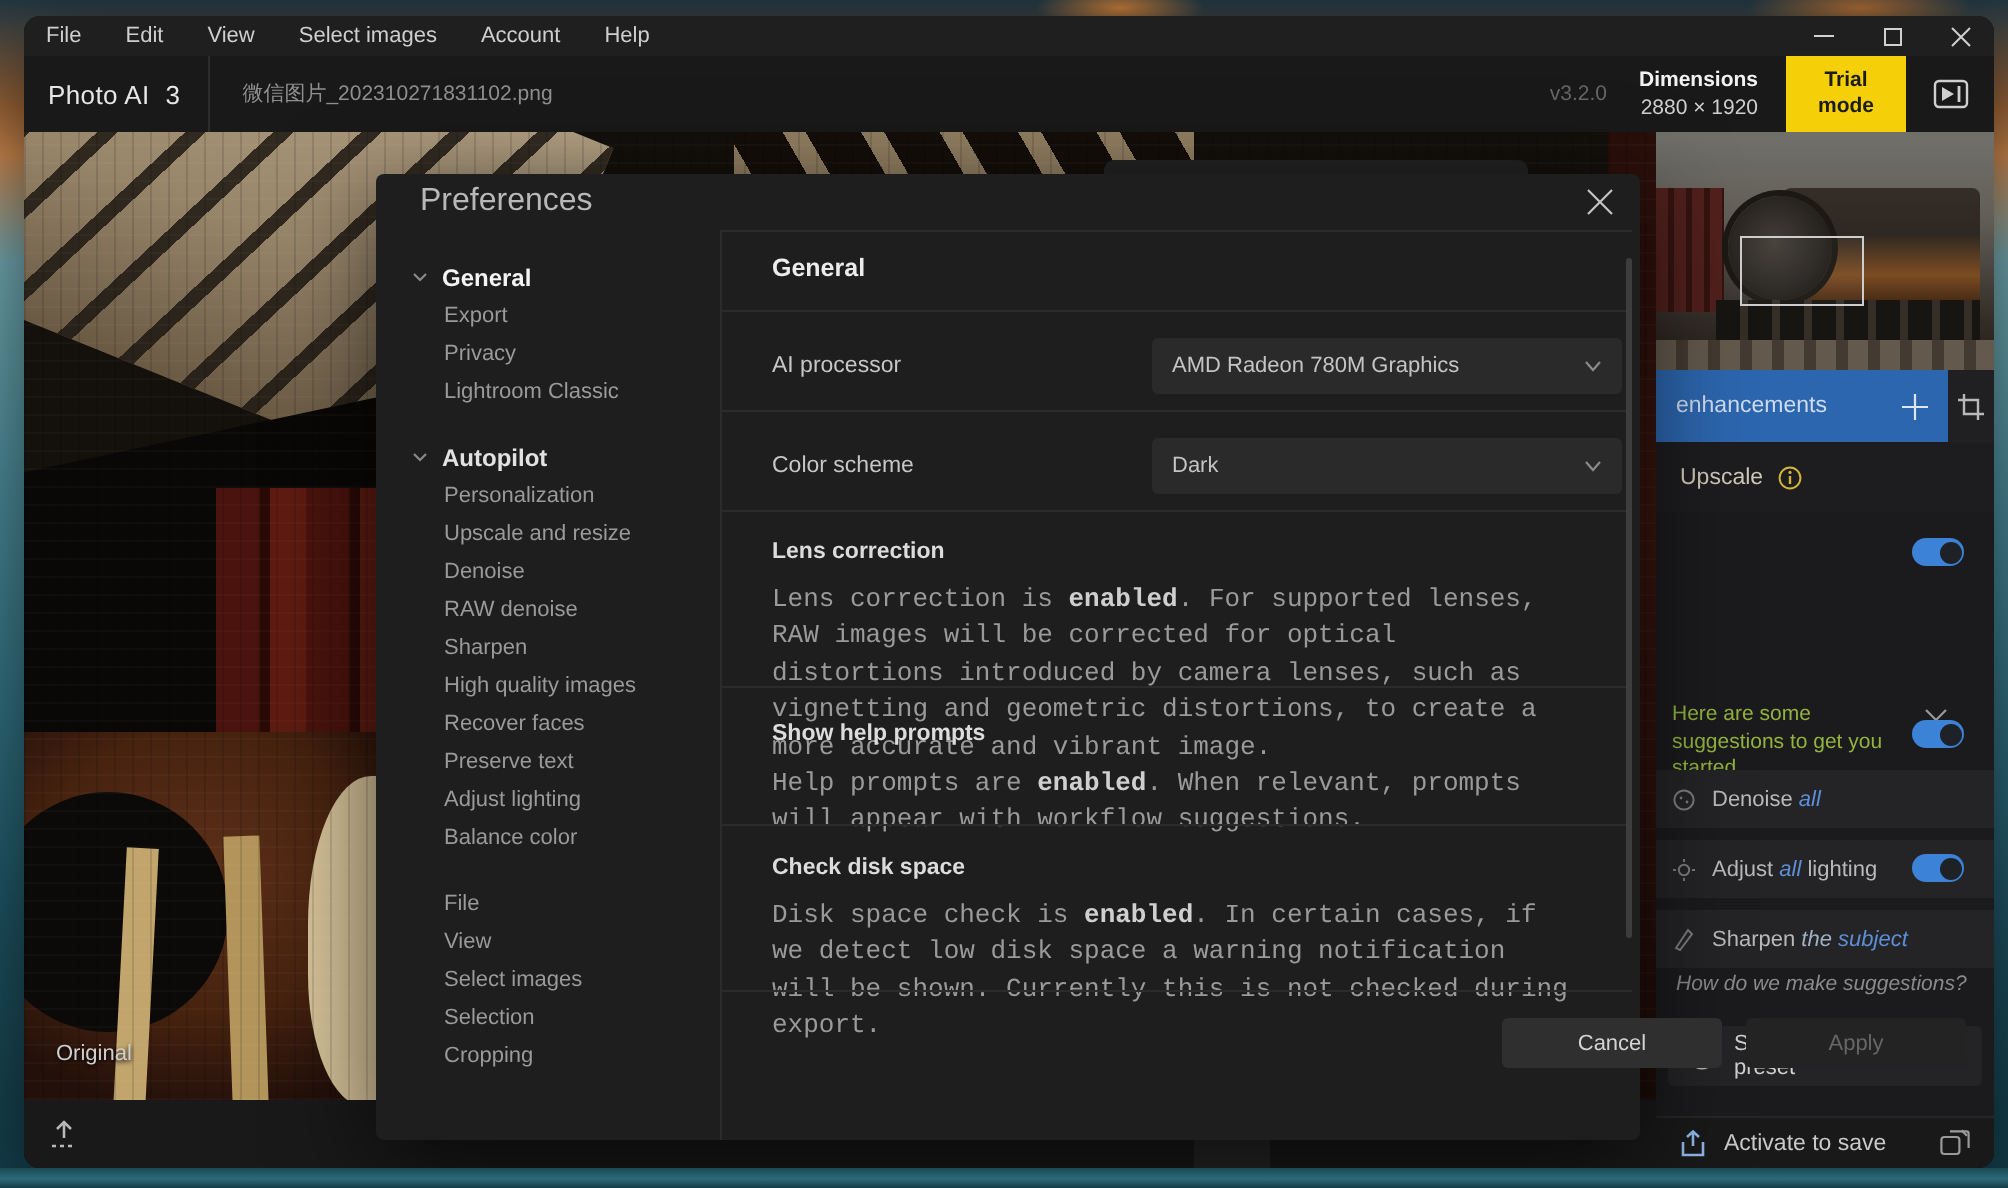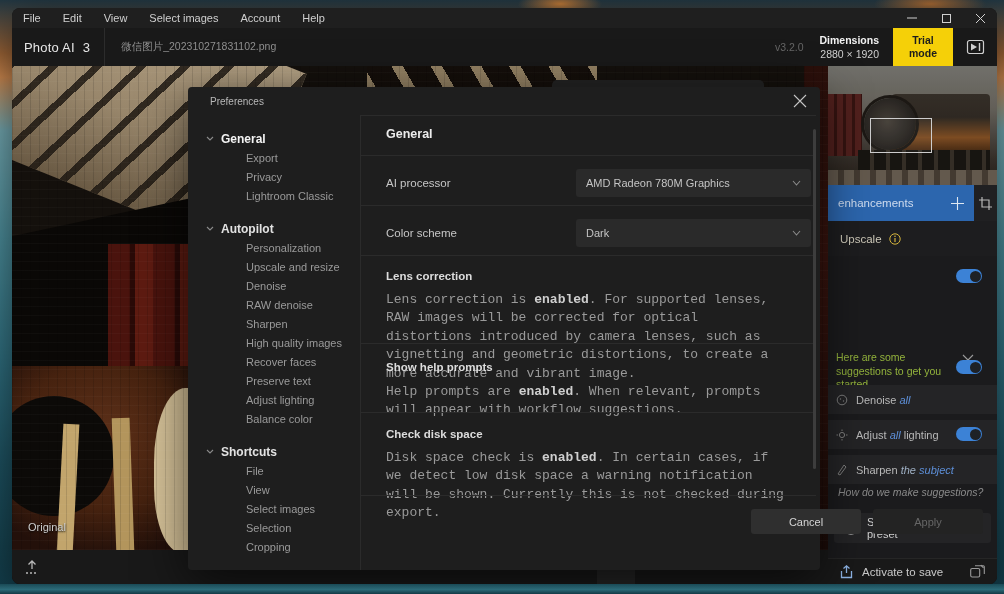--- a/index.html
+++ b/index.html
@@ -114,29 +114,29 @@
   .preset-btn { position:absolute; left:6px; top:447px; width:157px; height:30px; background:#242426; border-radius:3px;
     display:flex; align-items:center; gap:9px; padding:0 10px; color:#cfcfcf; font-size:11px; }
   .rp-bottom { position:absolute; left:0; top:492px; width:169px; height:26px; background:#191919; border-top:1px solid #262626;
     display:flex; align-items:center; gap:9px; padding:0 12px; color:#c9c9c9; font-size:11.5px; }
   .rp-bottom .grow { flex:1; }
 
   
   .dialog { position:absolute; left:176px; top:21px; width:632px; height:483px; background:#1e1e1e;
     border-radius:4px; box-shadow:0 12px 50px rgba(0,0,0,.65); z-index:10; }
   .dlg-head { position:absolute; left:0; top:0; width:100%; height:28px; display:flex; align-items:center; }
-  .dlg-title { padding-left:22px; font-size:10px; color:#b8b8b8; }
+  .dlg-title { padding-left:22px; font-size:16px; color:#b8b8b8; }
   .dlg-close { margin-left:auto; width:40px; height:28px; display:flex; align-items:center; justify-content:center; }
 
   .dlg-side { position:absolute; left:0; top:28px; width:172px; height:455px; }
   .side-v-divider { position:absolute; left:172px; top:28px; width:1px; height:455px; background:#2b2b2b; }
   .sgroup { margin-top:14px; }
   .shead { display:flex; align-items:center; gap:7px; padding-left:18px; height:19px; font-size:12px; font-weight:bold; color:#e2e2e2; }
   .shead.selected { color:#f4f4f4; }
-  .sitem { padding-left:58px; height:19px; display:flex; align-items:center; font-size:11px; color:#9a9a9a; }
+  .sitem { padding-left:34px; height:19px; display:flex; align-items:center; font-size:11px; color:#9a9a9a; }
 
   .dlg-content { position:absolute; left:173px; top:28px; width:455px; height:455px; }
   .c-div { position:absolute; left:0; width:100%; height:1px; background:#2b2b2b; }
   .c-head { position:absolute; left:25px; top:12px; font-size:12.5px; font-weight:bold; color:#ececec; }
   .row-label { font-size:11.5px; color:#c6c6c6; }
   .row-title { font-size:11.5px; font-weight:bold; color:#dcdcdc; }
   .select { position:absolute; width:235px; height:28px; background:#2a2a2a; border-radius:3px;
     display:flex; align-items:center; padding:0 10px; font-size:11px; color:#c4c4c4; }
   .select .grow { flex:1; }
   .toggle { position:absolute; width:26px; height:14px; border-radius:7px; background:#3c82d6; }
@@ -402,26 +402,20 @@
                 <span>Preserve text</span>
               </div>
             <div class="sitem">
                 <span>Adjust lighting</span>
               </div>
             <div class="sitem">
                 <span>Balance color</span>
               </div>
           </div>
           <div class="sgroup">
-            <div class="shead">
-              <svg width="8" height="5" viewBox="0 0 8 5">
-                  <polyline points="1,1 4,4 7,1" fill="none" stroke="#8a8a8a" stroke-width="1.1"></polyline>
-                </svg>
-              <span>Shortcuts</span>
-            </div>
             <div class="sitem">
                 <span>File</span>
               </div>
             <div class="sitem">
                 <span>View</span>
               </div>
             <div class="sitem">
                 <span>Select images</span>
               </div>
             <div class="sitem">

